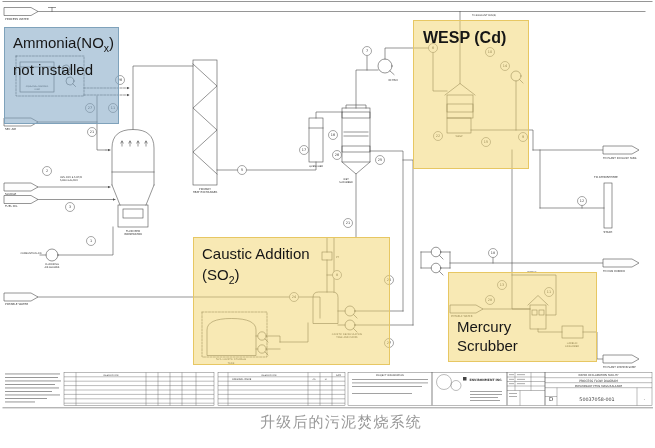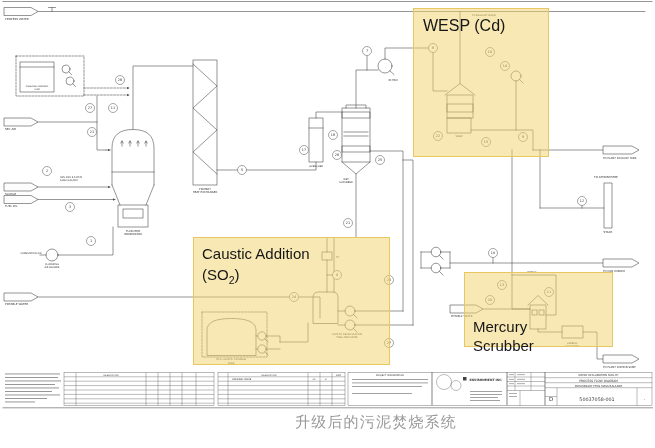--- a/index.html
+++ b/index.html
@@ -9,30 +9,30 @@
   .ln{fill:none;stroke:#4f4f4f;stroke-width:.6;stroke-linecap:square;}
   .thin{fill:none;stroke:#555;stroke-width:.4;}
   .dashL{stroke-dasharray:1.8,1.5;}
   .tx{font-family:"DejaVu Sans","Liberation Sans",sans-serif;fill:#333;}
   .stripe{fill:#6e6e6e;opacity:.8;}
   .flag{fill:#fdfdfd;stroke:#4f4f4f;stroke-width:.6;}
   .tagc{fill:#fff;stroke:#4f4f4f;stroke-width:.5;}
   .ov{position:absolute;box-sizing:border-box;z-index:2;}
   .blue{left:4px;top:27px;width:115px;height:97px;background:rgba(125,164,194,.55);border:1px solid #7fa2bb;}
   .yw{background:rgba(242,211,105,.5);border:1px solid #e7c763;}
-  .wespbox{left:413px;top:8px;width:136px;height:149px;}
+  .wespbox{left:413px;top:20px;width:116px;height:149px;font-weight:bold;}
   .causticbox{left:193px;top:237px;width:197px;height:128px;}
-  .mercurybox{left:448px;top:272px;width:149px;height:75px;margin-left:16px;}
+  .mercurybox{left:448px;top:272px;width:149px;height:90px;}
   .ovtext{color:#161616;font-size:15px;line-height:21px;padding:4px 0 0 8px;}
   .wespbox .ovtext{font-size:16px;padding:6px 0 0 9px;}
   .causticbox .ovtext{padding:5px 0 0 8px;}
   .mercurybox .ovtext{padding:44px 0 0 8px;line-height:19px;}
   sub{font-size:70%;}
   #caption{position:absolute;left:260px;top:413px;z-index:3;color:#999;font-size:15px;
-           letter-spacing:1.2px;font-family:"DejaVu Sans",sans-serif;margin-left:35px;}
+           letter-spacing:1.2px;font-family:"DejaVu Sans",sans-serif;}
 </style>
 </head>
 <body>
 
 <div id="stage">
 
 <svg width="655" height="448" viewBox="0 0 655 448">
   <defs>
     <marker id="ah" markerWidth="5" markerHeight="5" refX="3.4" refY="2" orient="auto">
       <path d="M0,0 L4,2 L0,4 Z" fill="#4f4f4f"></path>
@@ -418,20 +418,26 @@
       <text class="tx" x="598.5" y="381.7" font-size="3" text-anchor="middle">PROCESS FLOW DIAGRAM</text>
       <text class="tx" x="598.5" y="386.7" font-size="2.7" text-anchor="middle">PRELIMINARY PFDS MASS BALANCE</text>
       <text class="tx" x="551" y="400.5" font-size="5.5" text-anchor="middle">D</text>
       <text class="tx" x="597" y="400.5" font-size="4.8" text-anchor="middle">50037058-001</text>
       <text class="tx" x="644.5" y="400.5" font-size="4" text-anchor="middle">-</text>
     </g>
     <path class="ln" d="M3,407.8 H652.5" stroke-width="0.9"></path>
   </g>
 </svg>
 
+<div class="ov blue">
+  <div class="ovtext">
+    <span>Ammonia(NO</span><sub>x</sub><span>)</span><br>
+    <span>not installed</span>
+  </div>
+</div>
 
 <div class="ov yw wespbox">
   <div class="ovtext">
     <span>WESP (Cd)</span>
   </div>
 </div>
 
 <div class="ov yw causticbox">
   <div class="ovtext">
     <span>Caustic Addition</span><br>

